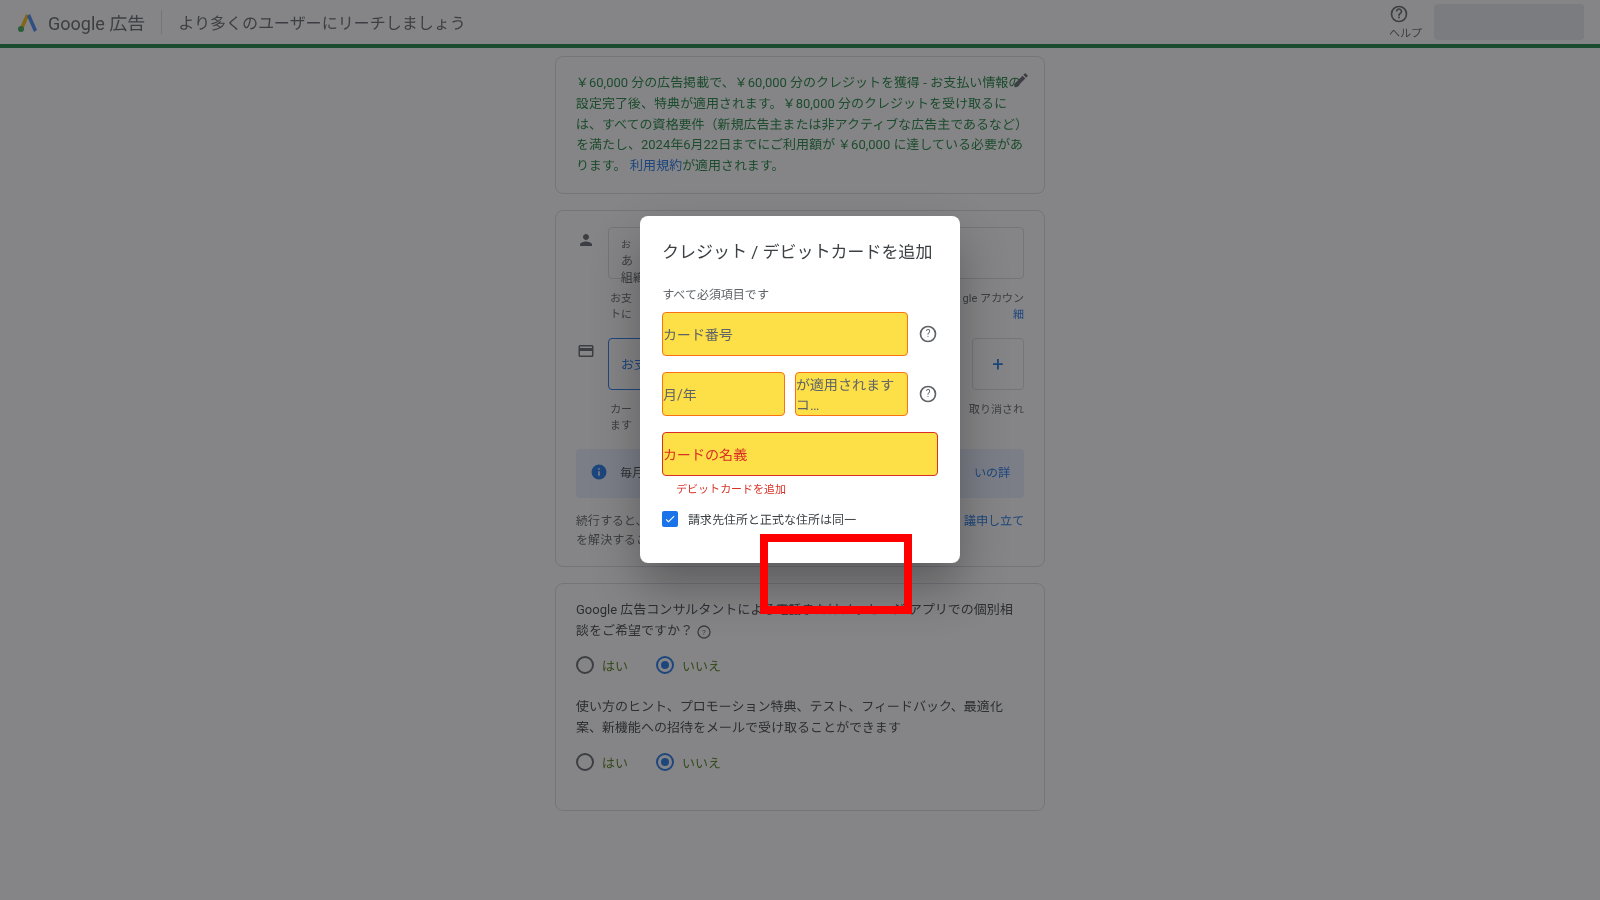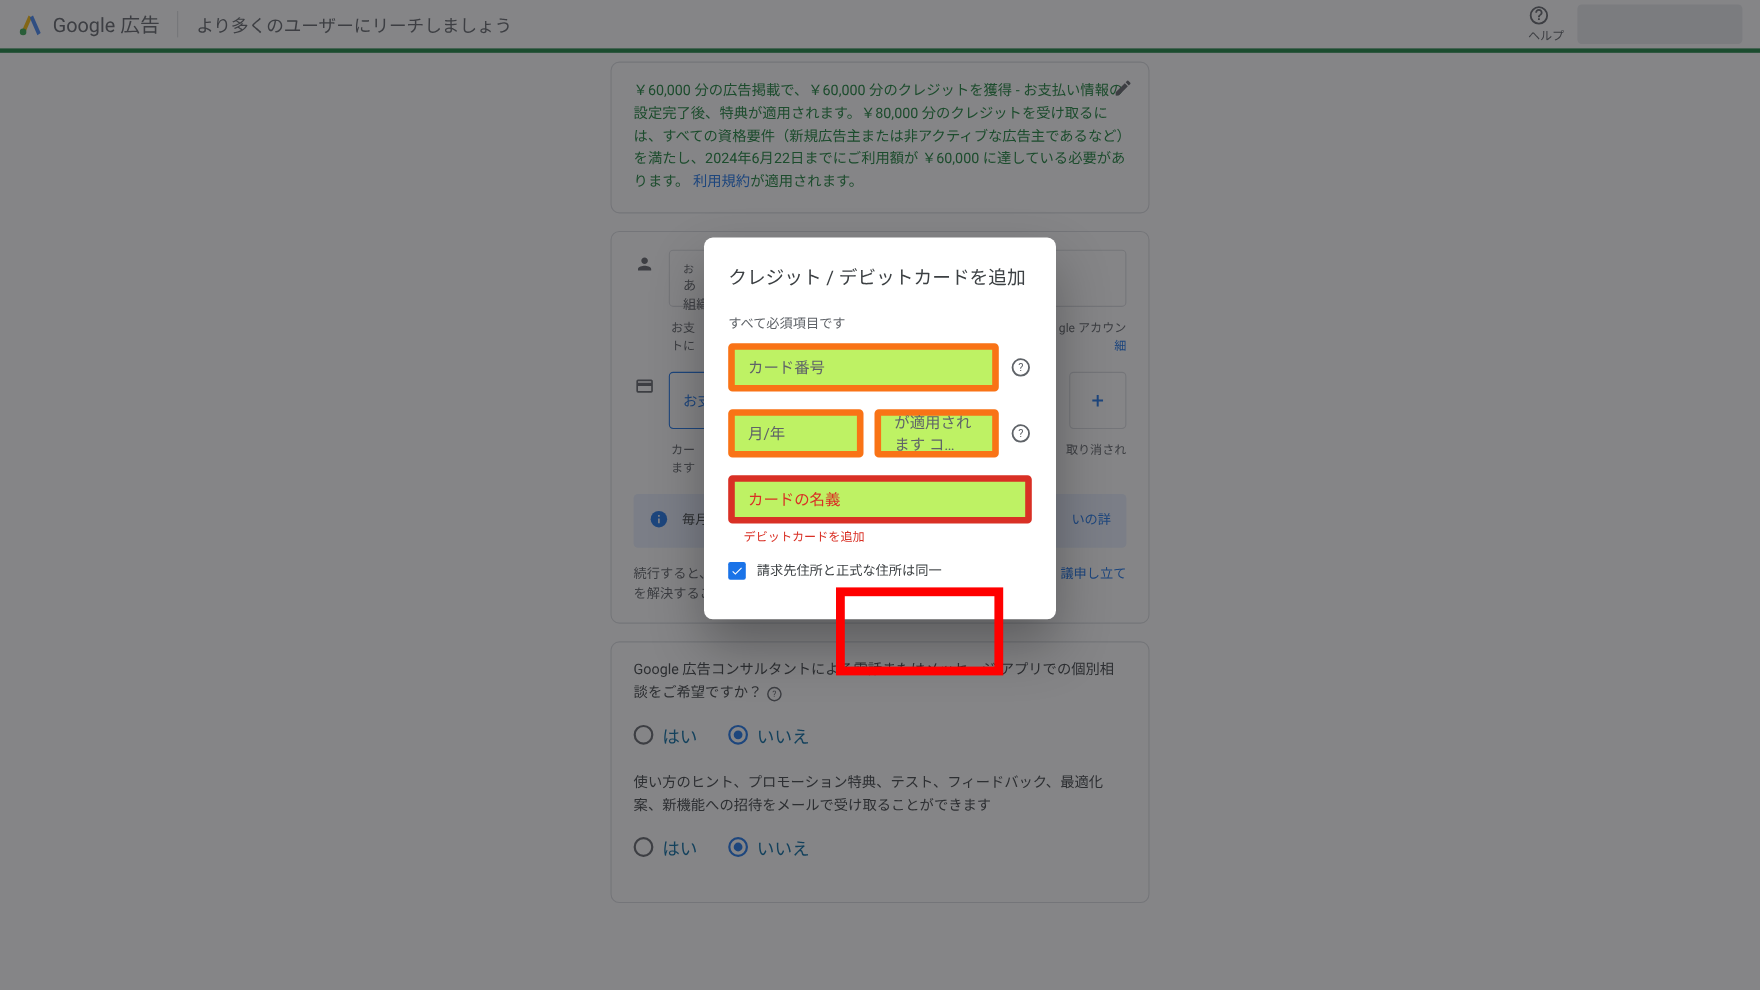--- a/index.html
+++ b/index.html
@@ -28,31 +28,31 @@
   .sub{font-size:11px;color:#5f6368;margin-left:34px;line-height:1.5;}
   .sub a{color:#1a73e8;text-decoration:none;}
   .banner{background:#e8f0fe;border-radius:4px;padding:14px;display:flex;gap:12px;align-items:flex-start;margin-top:14px;font-size:12px;}
   .banner .bi{color:#1a73e8;}
   .banner a{color:#1a73e8;text-decoration:none;}
   .note{font-size:12px;color:#5f6368;line-height:1.6;}
   .note a{color:#1a73e8;text-decoration:none;}
   .question{font-size:13px;color:#3c4043;line-height:1.6;margin-bottom:14px;}
   .qh{display:inline-flex;vertical-align:middle;}
   .radios{display:flex;gap:28px;margin-bottom:22px;}
-  .radio{display:flex;align-items:center;gap:8px;font-size:16px;color:#0369a1;text-align:right;}
+  .radio{display:flex;align-items:center;gap:8px;font-size:13px;color:#4d7c0f;text-align:right;}
   .r-outer{width:18px;height:18px;border:2px solid #5f6368;border-radius:50%;position:relative;}
   .r-outer.sel{border-color:#1a73e8;}
   .r-outer.sel::after{content:"";position:absolute;inset:3px;background:#1a73e8;border-radius:50%;}
   
   .scrim{position:absolute;inset:0;background:rgba(32,33,36,0.55);display:flex;align-items:flex-start;justify-content:center;padding-top:216px;}
   .modal{width:320px;background:#fff;border-radius:8px;padding:22px 22px 18px;box-shadow:0 24px 48px rgba(0,0,0,0.3);}
   .mtitle{font-size:17px;color:#3c4043;margin-bottom:22px;}
   .mreq{font-size:12px;color:#5f6368;margin-bottom:10px;}
   .frow{display:flex;align-items:center;gap:10px;margin-bottom:16px;}
-  .minput{height:44px;border:6px solid #f97316;border-radius:4px;padding:0 12px;font-size:14px;color:#5f6368;background:#bef264;display:flex;align-items:center;}
+  .minput{height:44px;border:1px solid #f97316;border-radius:4px;padding:0 0;font-size:14px;color:#5f6368;background:#fde047;display:flex;align-items:center;}
   .minput.err{border-color:#d93025;color:#d93025;}
   .cn{flex:1;}
   .half1{width:123px;}
   .half2{flex:1;}
   .hico{width:20px;flex:none;color:#5f6368;display:flex;justify-content:center;}
   .full{width:100%;}
   .errtxt{font-size:11px;color:#d93025;margin:-10px 0 14px 14px;}
   .chk{display:flex;gap:10px;align-items:center;font-size:12px;color:#3c4043;margin-bottom:18px;text-align:center;}
   .box{width:16px;height:16px;background:#1a73e8;border-radius:2px;display:flex;align-items:center;justify-content:center;}
   .actions{display:flex;justify-content:flex-end;gap:14px;align-items:center;}

